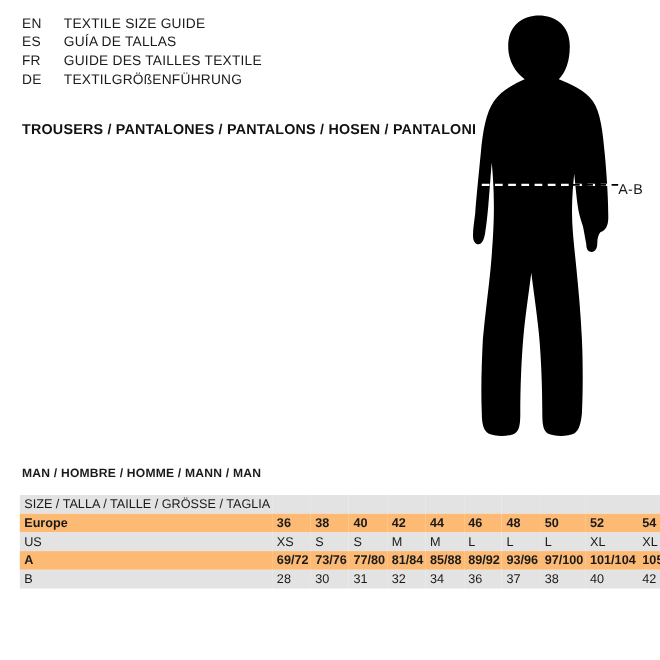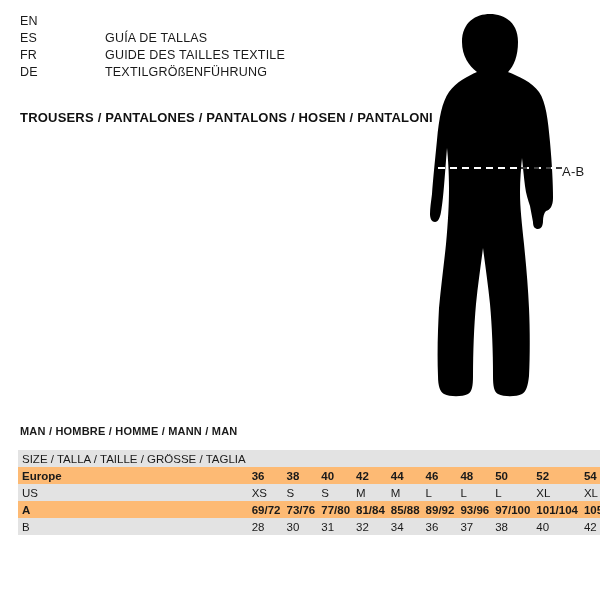--- a/index.html
+++ b/index.html
@@ -22,21 +22,20 @@
     position: absolute;
     left: 20px; top: 14px;
     width: 330px;
   }
   .lang-row {
     display: flex;
     align-items: baseline;
     height: 17px;
     font-size: 12.5px;
     letter-spacing: .2px;
-    gap: 47px;
   }
   .lang-code {
     width: 38px;
     flex: 0 0 38px;
     color: #1a1a1a;
   }
   .lang-text {
     color: #1a1a1a;
     white-space: nowrap;
   }
@@ -103,20 +102,21 @@
   .notes div { white-space: nowrap; }
 </style>
 </head>
 <body>
 
 <div class="page">
 
   <div class="lang-block">
     <div class="lang-row">
       <span class="lang-code">EN</span>
+      <span class="lang-text">TEXTILE SIZE GUIDE</span>
     </div>
     <div class="lang-row">
       <span class="lang-code">ES</span>
       <span class="lang-text">GUÍA DE TALLAS</span>
     </div>
     <div class="lang-row">
       <span class="lang-code">FR</span>
       <span class="lang-text">GUIDE DES TAILLES TEXTILE</span>
     </div>
     <div class="lang-row">

